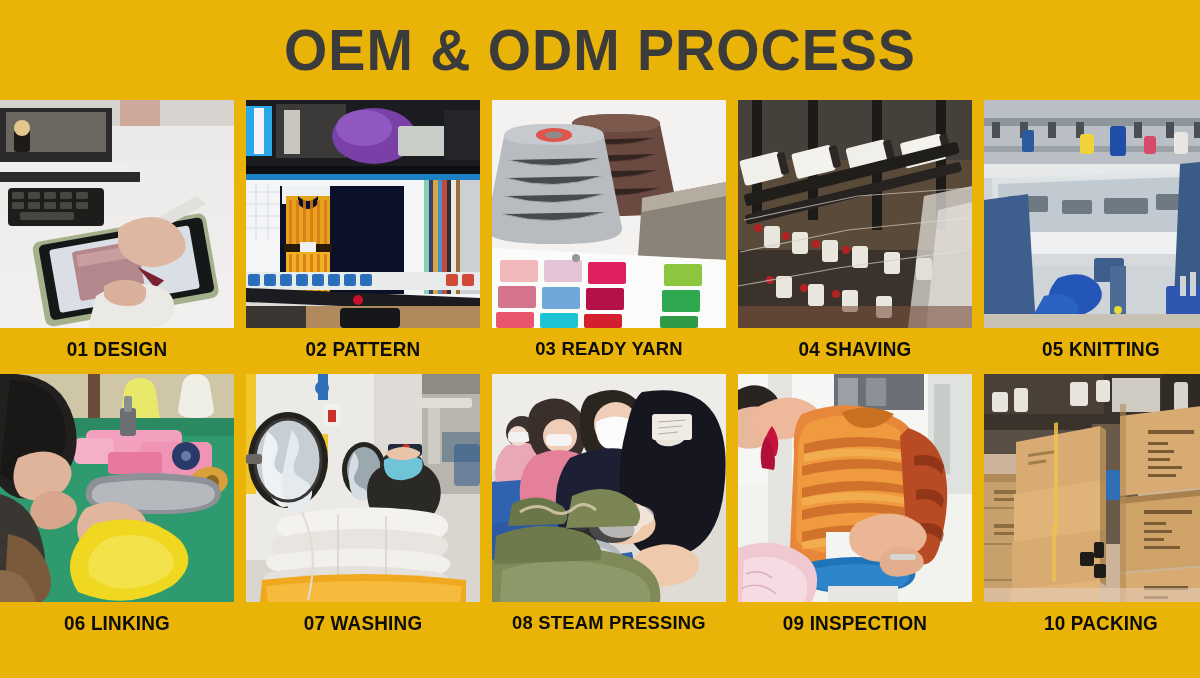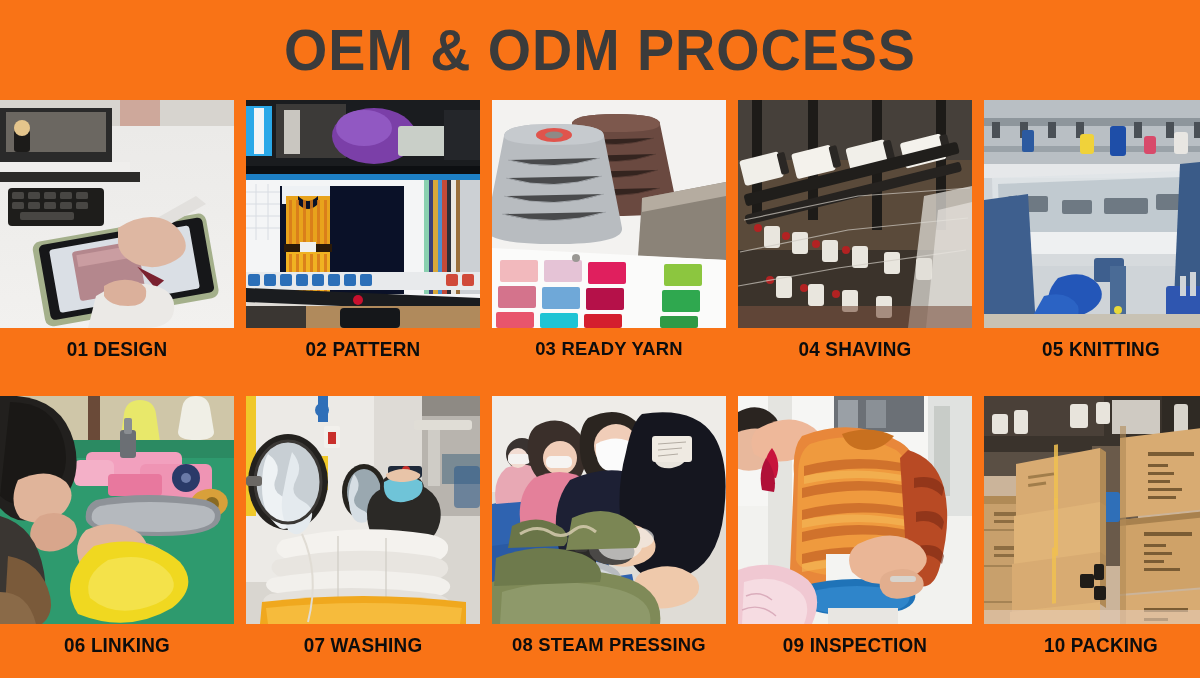--- a/index.html
+++ b/index.html
@@ -2,39 +2,39 @@
 <html><head>
 <meta charset="utf-8">
 <style>
   * { box-sizing: border-box; margin: 0; padding: 0; }
   html, body {
     width: 1200px; height: 678px;
     background: #ffffff;
     font-family: "Liberation Sans", sans-serif;
     overflow: hidden;
   }
-  .page { position: relative; width: 1200px; height: 678px; background: #f97316; }
+  .page { position: relative; width: 1200px; height: 678px; background: #eab308; }
 
   .title {
     width: 100%;
     text-align: center;
     font-size: 58px;
     line-height: 100px;
     font-weight: bold;
     letter-spacing: 1px;
     color: #3b3b3b;
     font-family: "Liberation Sans", sans-serif;
     transform: scaleX(0.96);
     white-space: nowrap;
   }
 
   .grid {
     display: flex;
     flex-direction: column;
-    gap: 26px;
+    gap: 4px;
     padding: 0;
   }
   .row { display: flex; gap: 12px; }
   .cell { width: 234px; display: flex; flex-direction: column; }
 
   .tile {
     width: 234px; height: 228px;
     overflow: hidden;
     position: relative;
     background: #e9e9e9;

